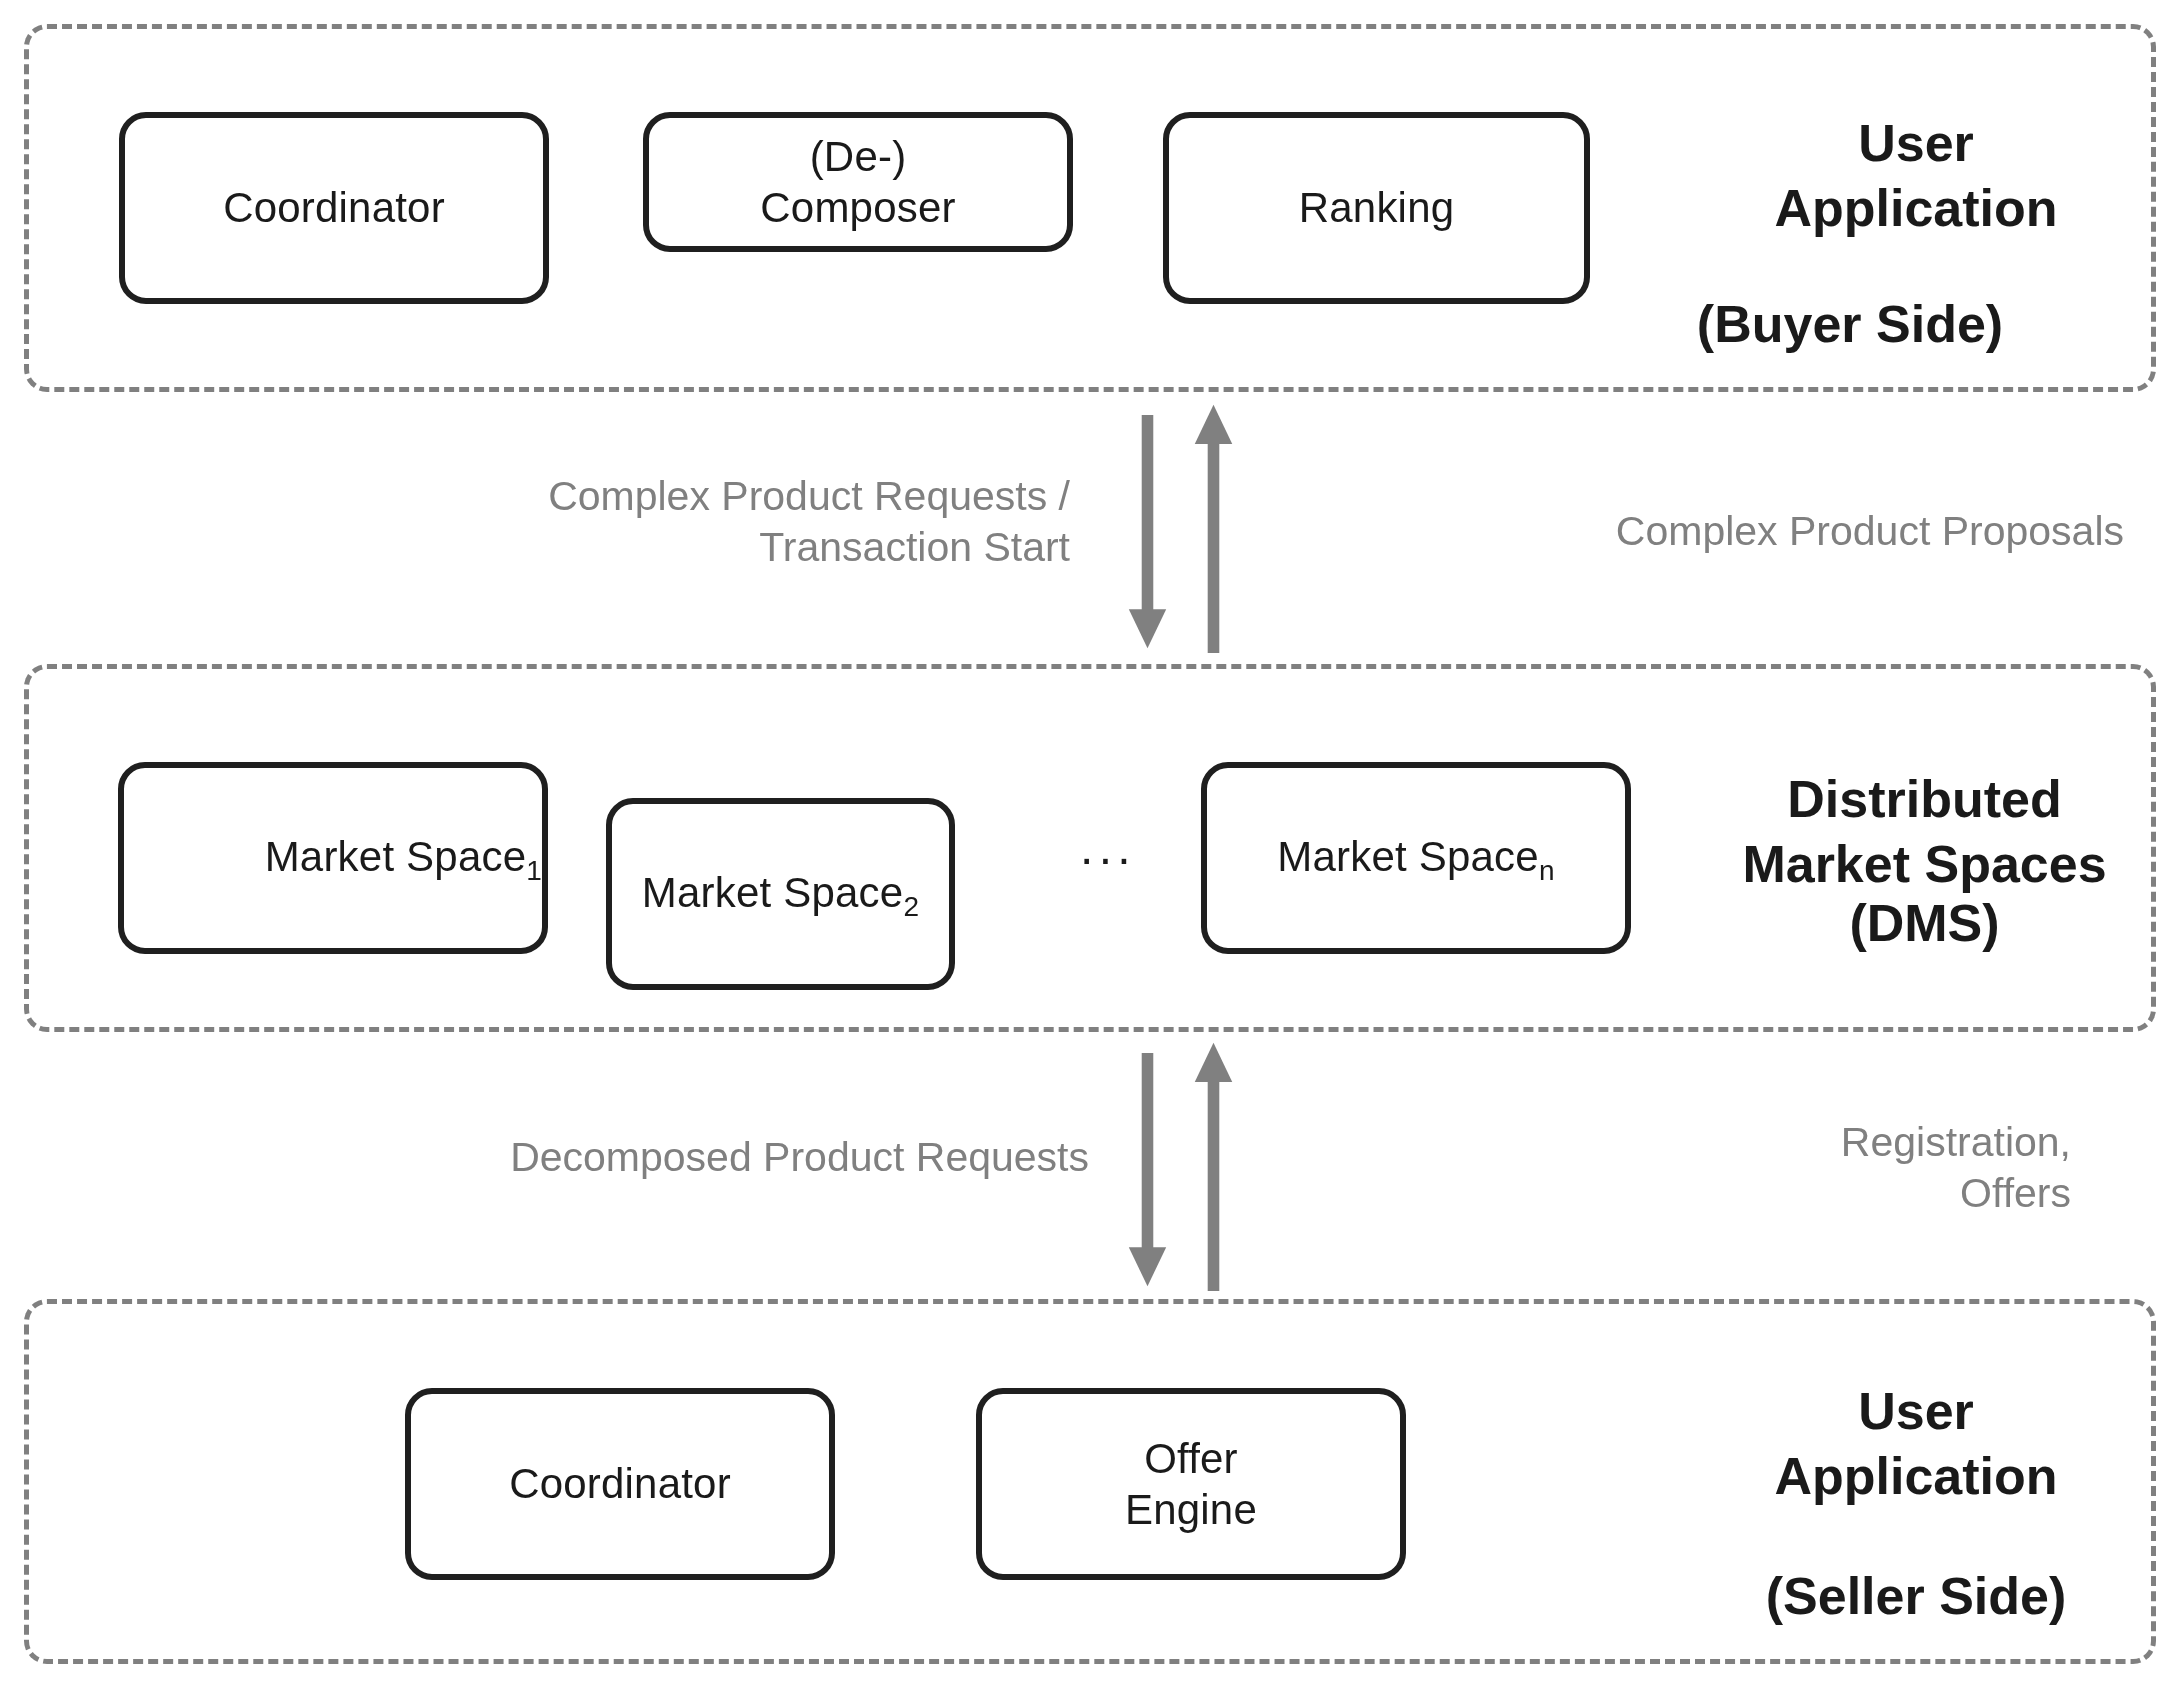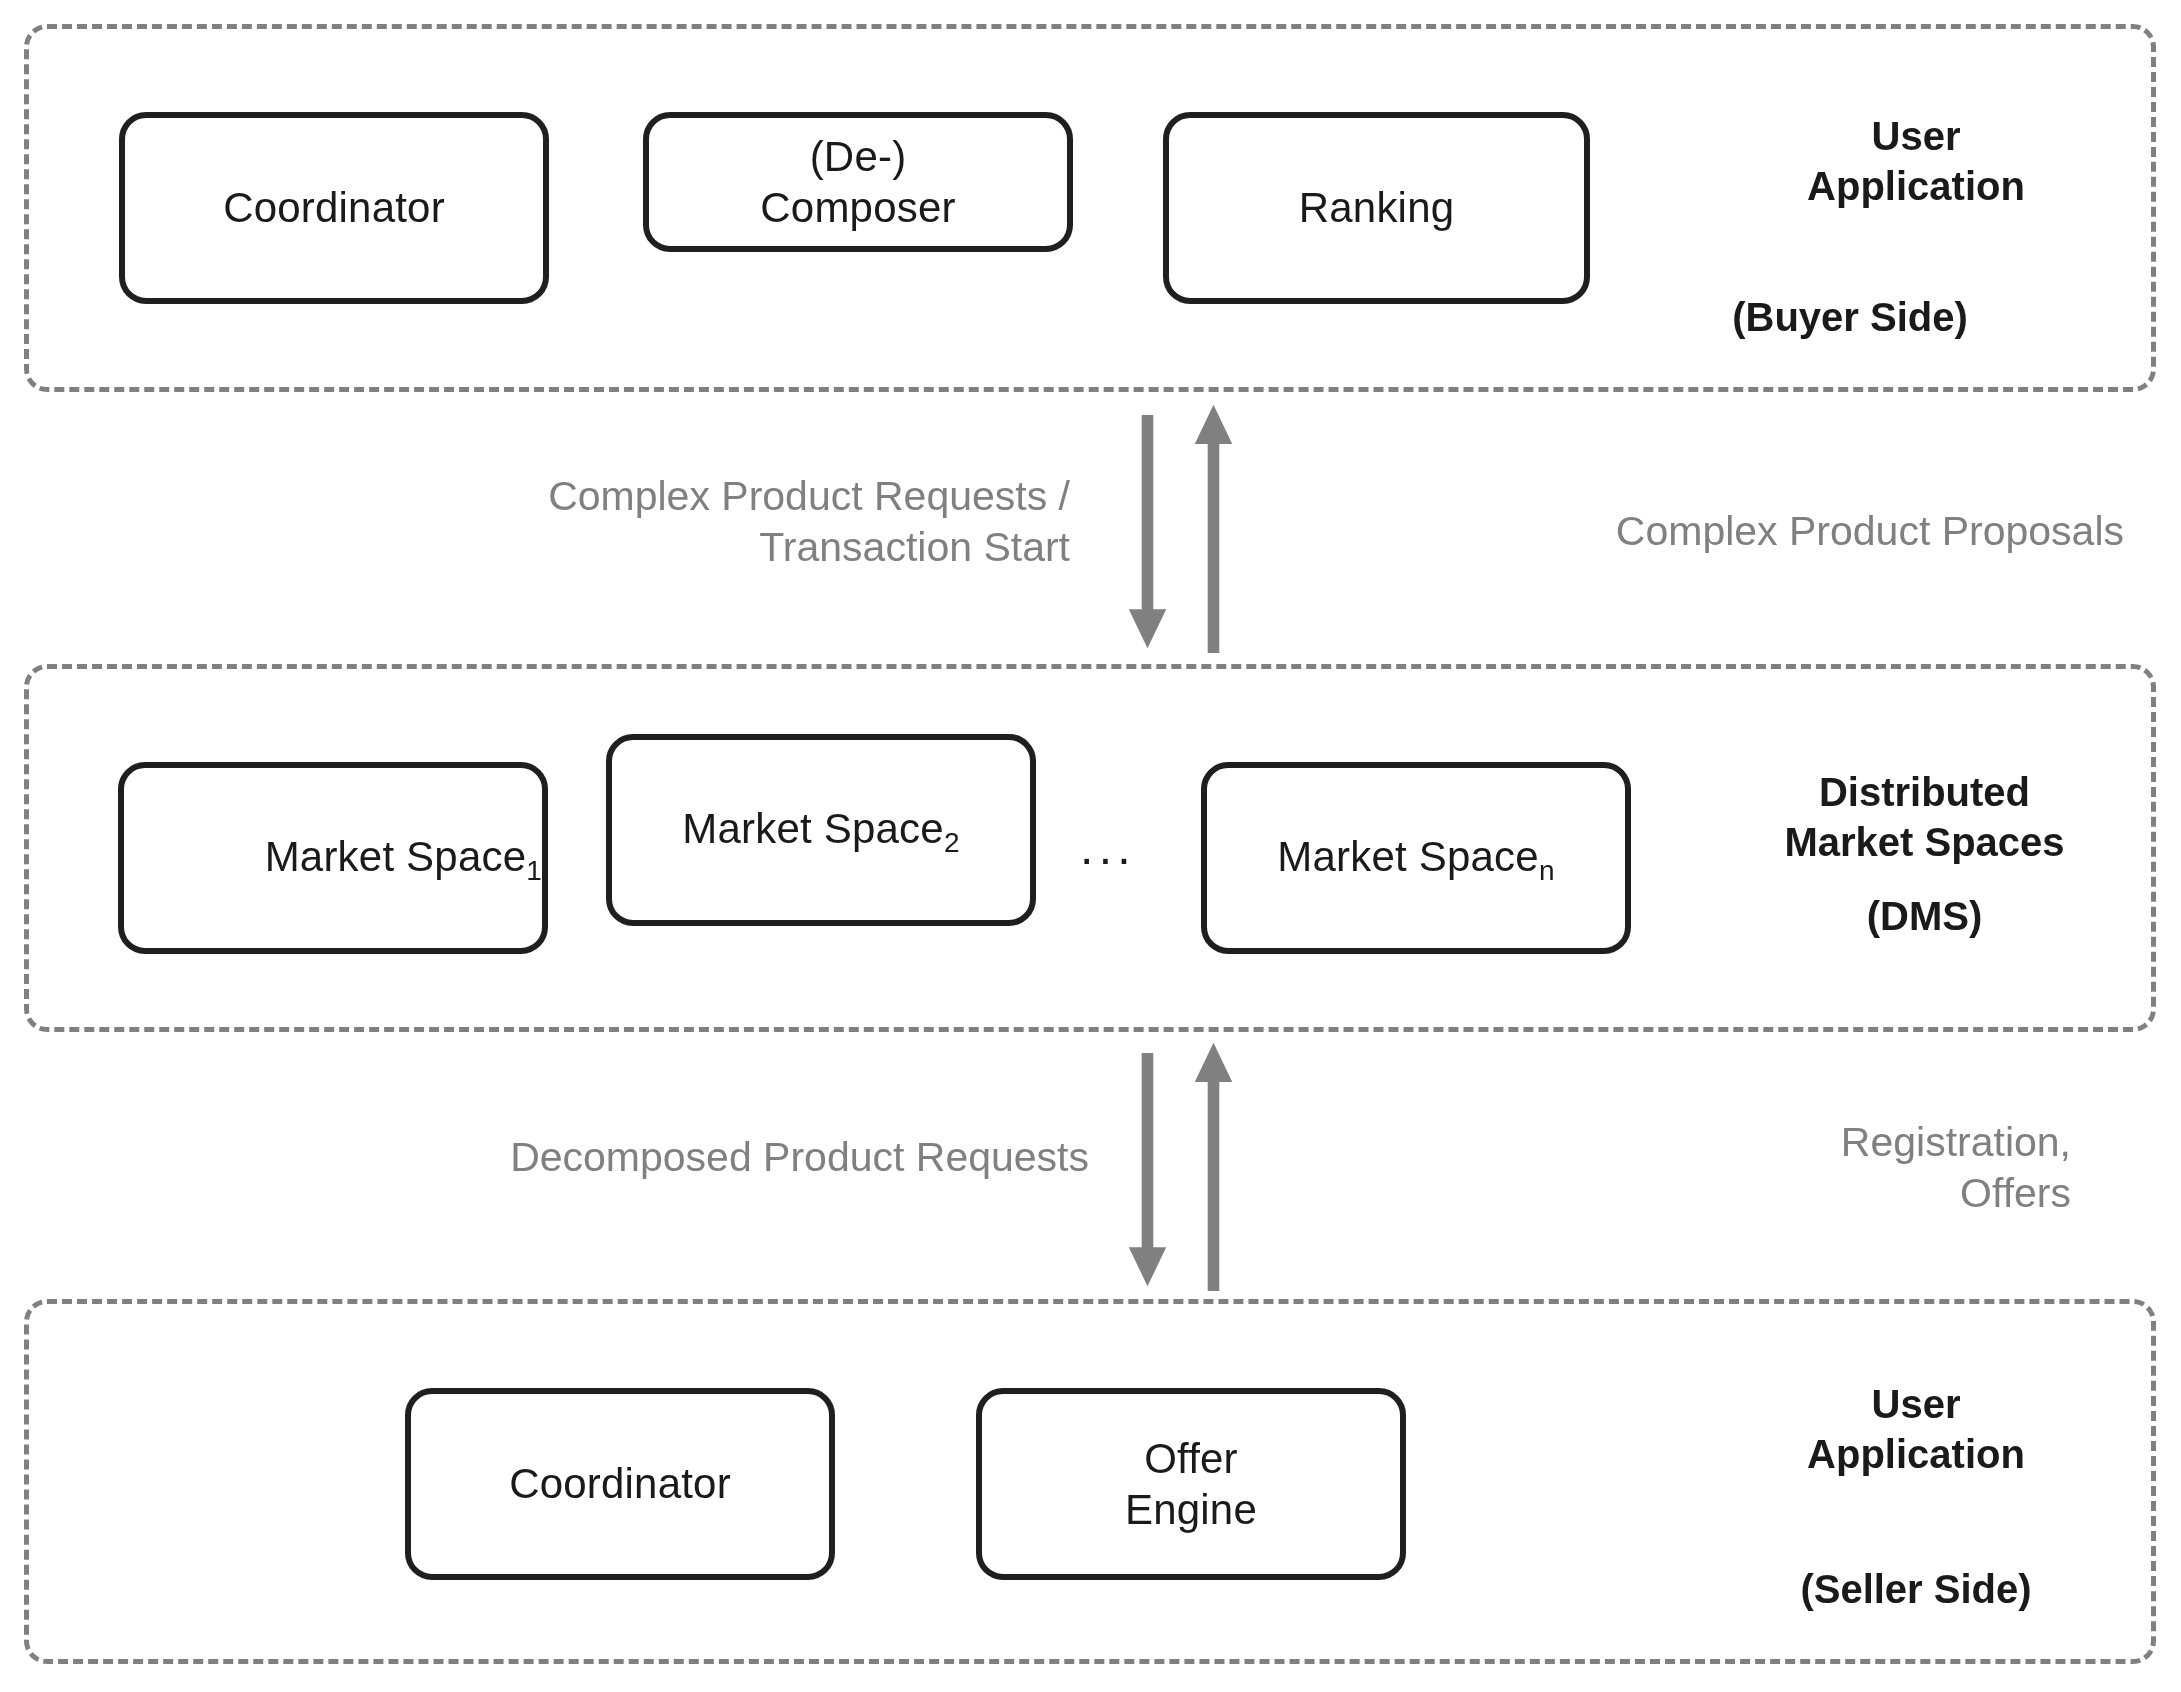--- a/index.html
+++ b/index.html
@@ -53,21 +53,21 @@
     vertical-align: sub;
     line-height: 1;
   }
 
   
   .layer-title {
     position: absolute;
     text-align: center;
     color: #1a1a1a;
     font-weight: bold;
-    font-size: 40px;
+    font-size: 52px;
     line-height: 1.25;
     white-space: pre-line;
   }
 
   
   .flow-label {
     position: absolute;
     color: #808080;
     font-size: 41px;
     line-height: 1.24;
@@ -129,21 +129,21 @@
 Transaction Start</div>
 
   <div class="flow-label left-align" style="left:1269px; top:506px; width:855px;">Complex Product Proposals</div>
 
   <div class="layer" style="left:24px; top:664px; width:2132px; height:368px;"></div>
 
   <div class="node" style="left:118px; top:762px; width:430px; height:192px;justify-content:flex-end;">
     <span class="lbl"><span>Market Space</span><span class="sub">1</span></span>
   </div>
 
-  <div class="node" style="left:606px; top:734px; width:430px; height:192px;">
+  <div class="node" style="left:606px; top:798px; width:349px; height:192px;">
     <span class="lbl"><span>Market Space</span><span class="sub">2</span></span>
   </div>
 
   <div class="ellipsis" style="left:1080px; top:824px;">...</div>
 
   <div class="node" style="left:1201px; top:762px; width:430px; height:192px;">
     <span class="lbl"><span>Market Space</span><span class="sub">n</span></span>
   </div>
 
   <div class="layer-title" style="left:1693px; top:767px; width:463px;">Distributed

